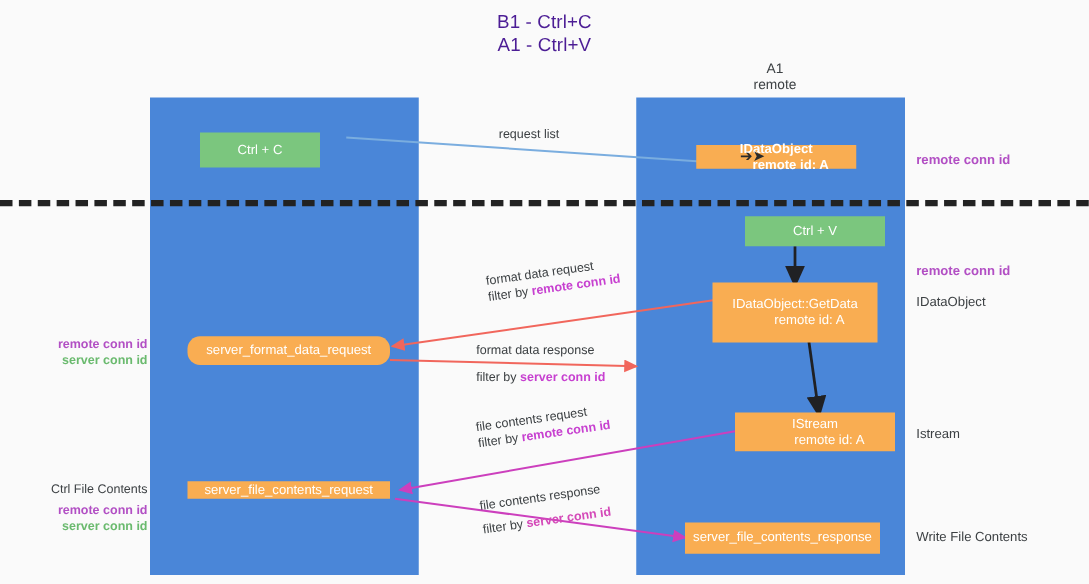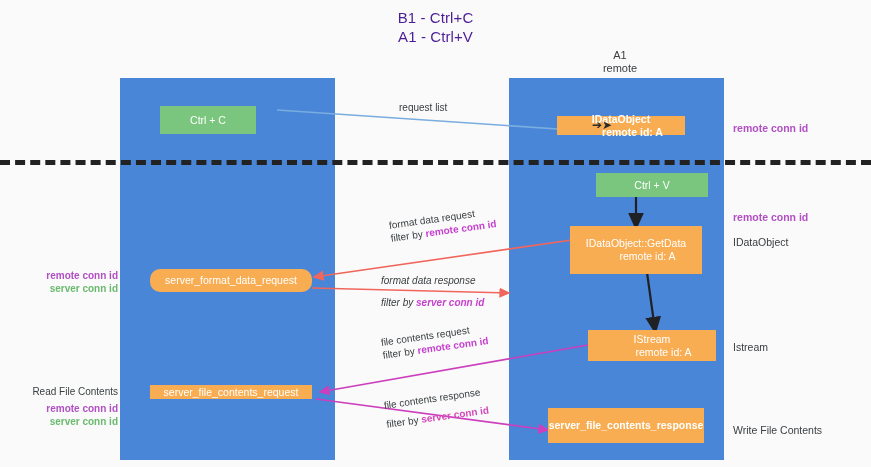--- a/index.html
+++ b/index.html
@@ -188,32 +188,32 @@
 
   <div class="abs node orange" style="left:588px; top:330px; width:128px; height:31px;">
     <div>IStream</div>
     <div class="l2">remote id: A</div>
   </div>
 
   <div class="abs node orange" style="left:150px; top:385px; width:162px; height:14px;">
     <div>server_file_contents_request</div>
   </div>
 
-  <div class="abs node orange" style="left:548px; top:408px; width:156px; height:35px;font-weight:bold;">
+  <div class="abs node orange" style="left:548px; top:418px; width:156px; height:25px;">
     <div>server_file_contents_response</div>
   </div>
 
   <div class="abs edge-label" style="left:399px; top:101px;">request list</div>
 
   <div class="abs edge-label" style="left:388px; top:219px; transform:rotate(-8deg); transform-origin:left top;">
     <div>format data request</div>
     <div><span>filter by </span><span class="hl-purple">remote conn id</span></div>
   </div>
 
-  <div class="abs edge-label" style="left:381px; top:274px;font-style:italic;">
+  <div class="abs edge-label" style="left:381px; top:274px;">
     <div>format data response</div>
     <div style="margin-top:9px;"><span>filter by </span><span class="hl-purple">server conn id</span></div>
   </div>
 
   <div class="abs edge-label" style="left:380px; top:336px; transform:rotate(-8deg); transform-origin:left top;">
     <div>file contents request</div>
     <div><span>filter by </span><span class="hl-purple">remote conn id</span></div>
   </div>
 
   <div class="abs edge-label" style="left:383px; top:399px; transform:rotate(-8deg); transform-origin:left top;">
@@ -229,20 +229,20 @@
 
   <div class="abs right-note" style="left:733px; top:341px;">Istream</div>
 
   <div class="abs right-note" style="left:733px; top:424px;">Write File Contents</div>
 
   <div class="abs side-note" style="left:22px; top:269px; text-align:right; width:96px;">
     <div class="tok-remote">remote conn id</div>
     <div class="tok-server">server conn id</div>
   </div>
 
-  <div class="abs side-note plain" style="left:12px; top:385px; text-align:right; width:106px;">Read File Contents</div>
+  <div class="abs side-note plain" style="left:12px; top:385px; text-align:right; width:106px;">Ctrl File Contents</div>
 
   <div class="abs side-note" style="left:22px; top:402px; text-align:right; width:96px;">
     <div class="tok-remote">remote conn id</div>
     <div class="tok-server">server conn id</div>
   </div>
 
 </div>
 
 </body></html>

